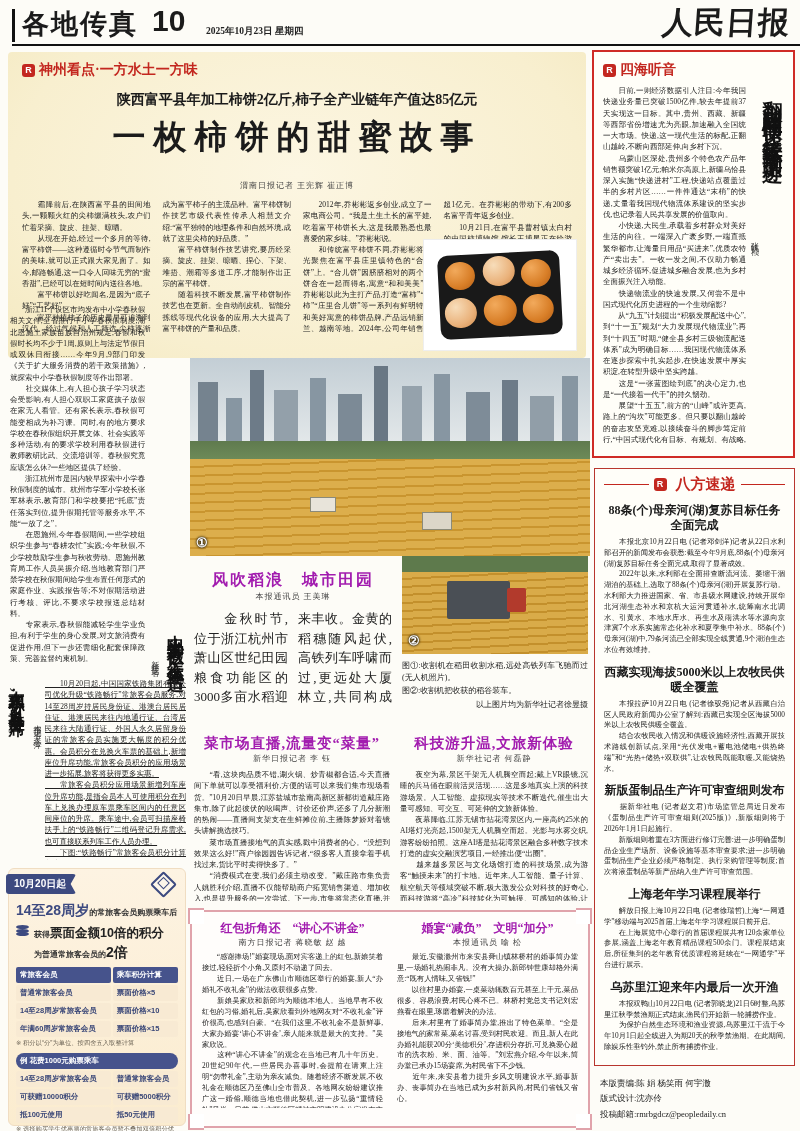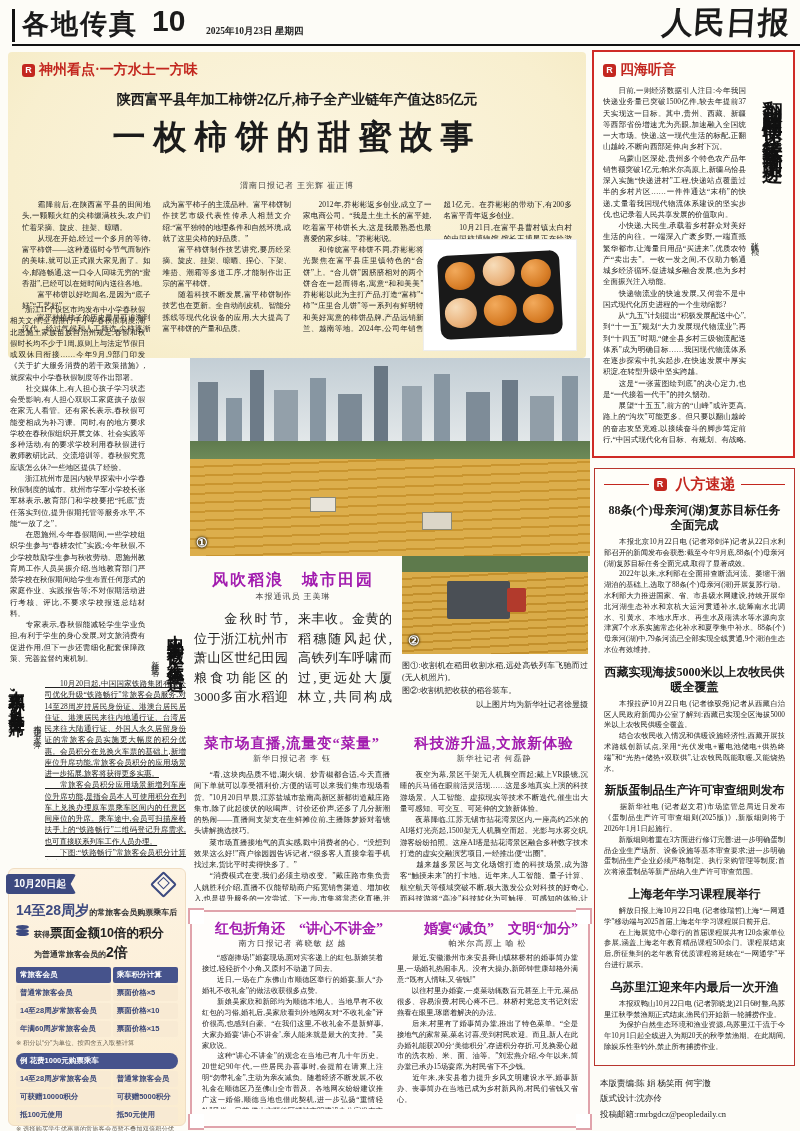--- a/index.html
+++ b/index.html
@@ -109,21 +109,21 @@
   .tech{left:398px;top:728px;width:192px;height:178px;box-sizing:border-box;padding:6px 2px 0;}
   
   .wedbox{left:190px;top:910px;width:400px;height:218px;box-sizing:border-box;border:2px solid #e0a3ab;
           background:#fffdfb;padding:8px 10px;display:flex;gap:14px;}
   .corner{position:absolute;width:14px;height:14px;border:2px solid #e0a3ab;background:#fff;}
   .c-tl{left:-4px;top:-4px;border-right:none;border-bottom:none;}
   .c-tr{right:-4px;top:-4px;border-left:none;border-bottom:none;}
   .c-bl{left:-4px;bottom:-4px;border-right:none;border-top:none;}
   .c-br{right:-4px;bottom:-4px;border-left:none;border-top:none;}
   .wed-col{flex:1;overflow:hidden;}
-  .wed-title{font-size:14px;text-align:right;}
+  .wed-title{font-size:12px;}
   .wed-body{margin-top:4px;font-size:7.3px;overflow:hidden;height:156px;}
   
   .bafang{left:594px;top:468px;width:201px;height:598px;box-sizing:border-box;border:1.5px solid #b8352e;
           background:#fffef9;padding:6px 9px;}
   .bf-head{display:flex;align-items:center;gap:5px;}
   .bf-head .line{flex:1;height:1.5px;background:#c3271f;}
   .bf-label{color:#c3271f;font-weight:900;font-size:15px;white-space:nowrap;}
   .bf-title{font-size:12px;font-weight:900;text-align:center;margin:9px 0 4px;line-height:1.25;}
   .bf-body{font-size:7.3px;white-space:pre-line;text-align:justify;line-height:1.48;color:#222;margin:0;}
   
@@ -316,21 +316,21 @@
     <div class="wed-col">
       <div class="art-title wed-title">红包折角还　“讲心不讲金”</div>
       <div class="art-by">南方日报记者 蒋晓敏 赵 越</div>
       <div class="wed-body body-text">　　“感谢捧场!”婚宴现场,面对宾客递上的红包,新娘笑着接过,轻轻折个小角,又原封不动递了回去。
 　　近日,一场在广东佛山市顺德区举行的婚宴,新人“办婚礼不收礼金”的做法收获很多点赞。
 　　新娘吴家欣和新郎均为顺德本地人。当地早有不收红包的习俗,婚礼后,吴家欣看到外地网友对“不收礼金”评价很高,也感到自豪。“在我们这里,不收礼金不是新鲜事,大家办婚宴‘讲心不讲金’,亲人能来就是最大的支持。”吴家欣说。
 　　这种“讲心不讲金”的观念在当地已有几十年历史。20世纪90年代,一些居民办喜事时,会提前在请柬上注明“勿带礼金”,主动为亲友减负。随着经济不断发展,不收礼金在顺德区乃至佛山全市普及。各地网友纷纷建议推广这一婚俗,顺德当地也借此契机,进一步弘扬“重情轻礼”风尚。日前,佛山市顺德区精神文明建设办公室发布文明倡议书,倡导婚事新办、丧事简办,推动“人到情到”成为共识。</div>
     </div>
     <div class="wed-col">
       <div class="art-title wed-title">婚宴“减负”　文明“加分”</div>
-      <div class="art-by">帕米尔高原上 喻 松</div>
+      <div class="art-by">本报通讯员 喻 松</div>
       <div class="wed-body body-text">　　最近,安徽滁州市来安县舜山镇林桥村的婚事简办堂里,一场婚礼热闹非凡。没有大操办,新郎钟世康却格外满意:“既有人情味,又省钱!”
 　　以往村里办婚宴,一桌菜动辄数百元甚至上千元,菜品很多、容易浪费,村民心疼不已。林桥村党总支书记刘宏燕看在眼里,琢磨着解决的办法。
 　　后来,村里有了婚事简办堂,推出了特色菜单。“全是接地气的家常菜,菜名讨喜,受到村民欢迎。而且,新人在此办婚礼能获200分‘美德积分’,存进积分存折,可兑换爱心超市的洗衣粉、米、面、油等。”刘宏燕介绍,今年以来,简办堂已承办15场宴席,为村民省下不少钱。
 　　近年来,来安县着力提升乡风文明建设水平,婚事新办、丧事简办在当地已成为乡村新风尚,村民们省钱又省心。</div>
     </div>
   </div>
 
   <div class="abs bafang">
     <div class="bf-head">
       <span class="line"></span>

